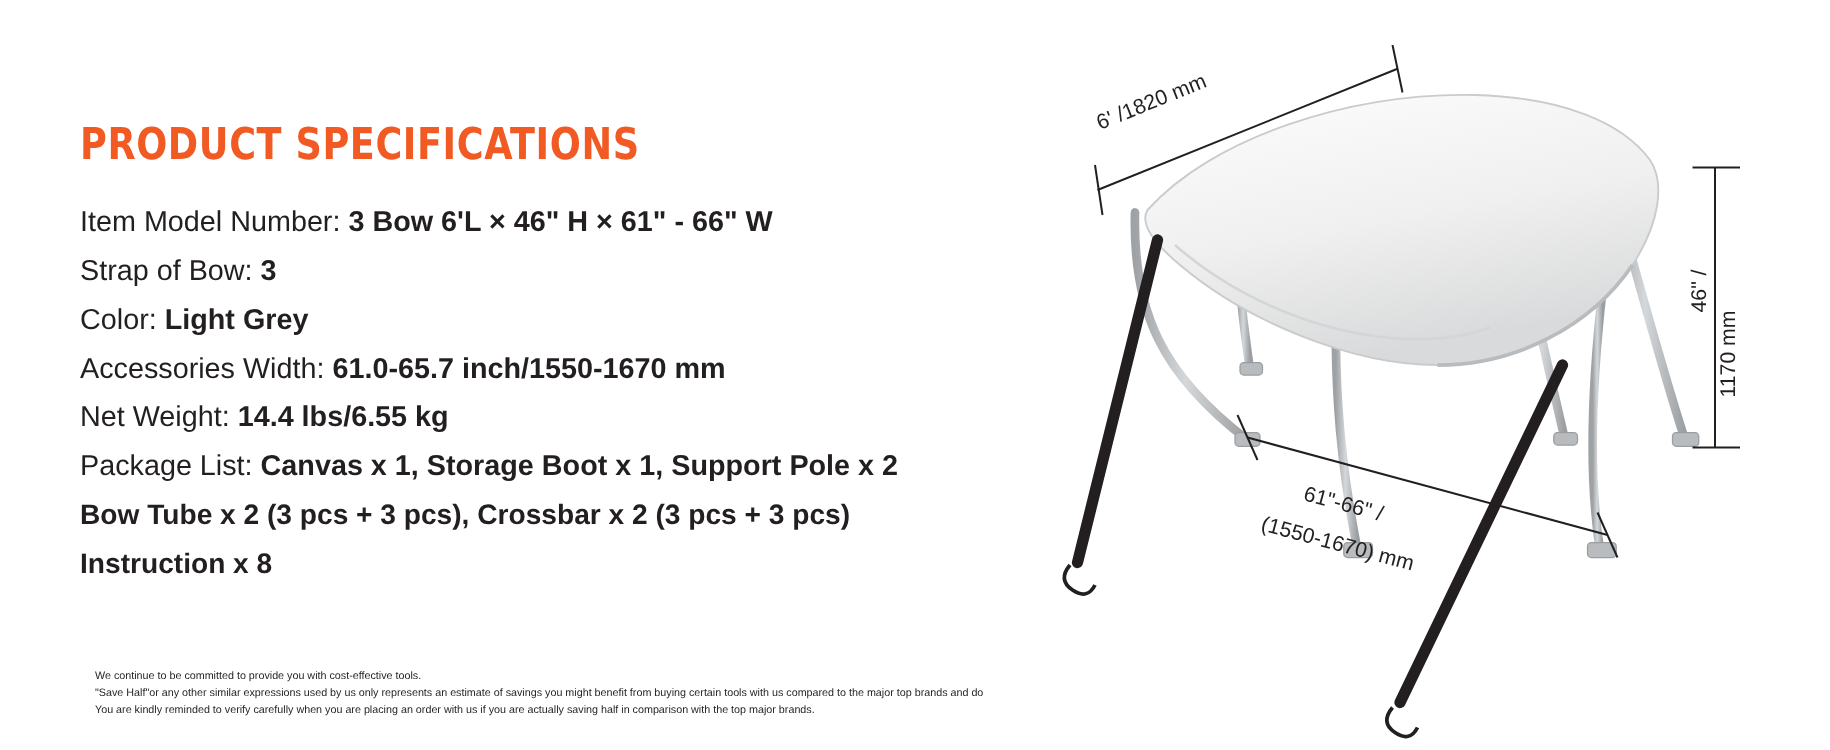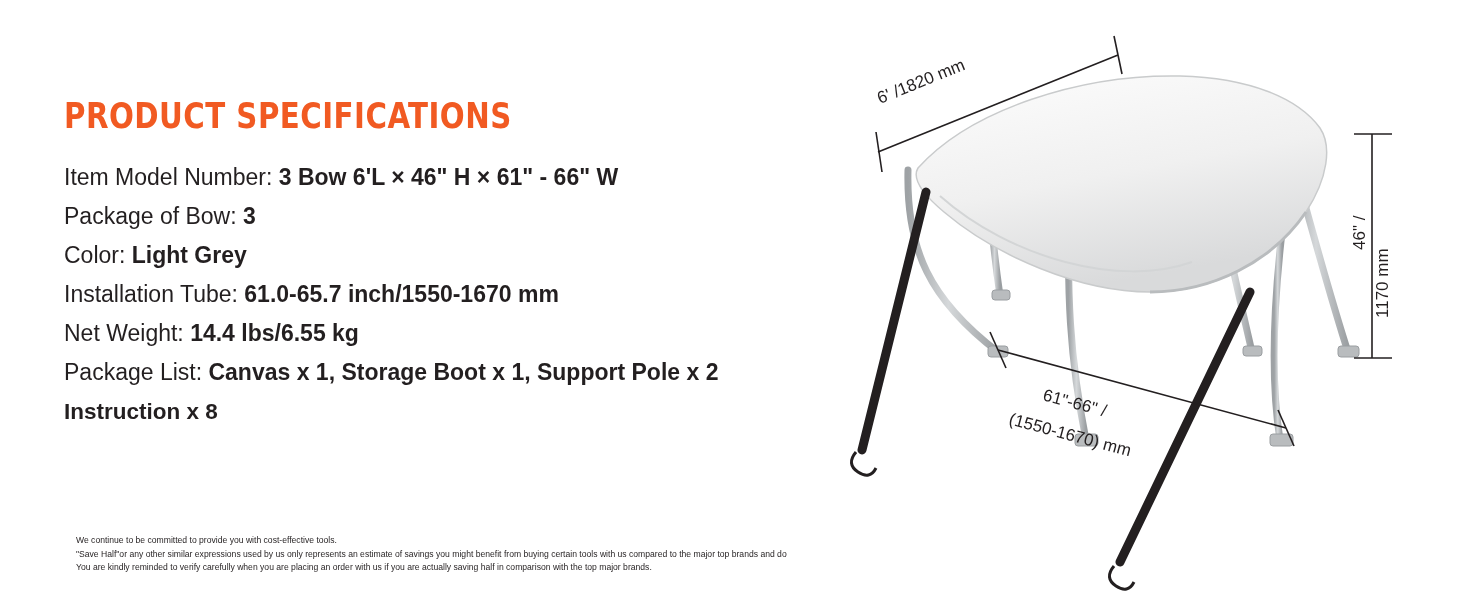--- a/index.html
+++ b/index.html
@@ -100,35 +100,36 @@
 
 <div class="page">
 
   <div class="spec-block">
     <h1 class="spec-title">PRODUCT SPECIFICATIONS</h1>
     <ul class="spec-list">
       <li>
         <span class="spec-label">Item Model Number: </span><span class="spec-value">3 Bow  6'L × 46" H × 61" -  66" W</span>
       </li>
       <li>
-        <span class="spec-label">Package of Bow: </span><span class="spec-value">3</span>
+        <span class="spec-label">Strap of Bow: </span><span class="spec-value">3</span>
       </li>
       <li>
         <span class="spec-label">Color: </span><span class="spec-value">Light Grey</span>
       </li>
       <li>
-        <span class="spec-label">Installation Tube: </span><span class="spec-value">61.0-65.7 inch/1550-1670 mm</span>
+        <span class="spec-label">Accessories Width: </span><span class="spec-value">61.0-65.7 inch/1550-1670 mm</span>
       </li>
       <li>
         <span class="spec-label">Net Weight: </span><span class="spec-value">14.4 lbs/6.55 kg</span>
       </li>
       <li>
         <span class="spec-label">Package List: </span><span class="spec-value">Canvas x 1,   Storage Boot x 1,   Support Pole x 2</span>
       </li>
     </ul>
+    <div class="spec-cont">Bow Tube x 2 (3 pcs + 3 pcs),   Crossbar x 2 (3 pcs + 3 pcs)</div>
     <div class="spec-cont">Instruction x 8</div>
   </div>
 
   <div class="disclaimer">
     <p>We continue to be committed to provide you with cost-effective tools.</p>
     <p>"Save Half"or any other similar expressions used by us only represents an estimate of savings you might benefit from buying certain tools with us compared to the major top brands and do</p>
     <p>You are kindly reminded to verify carefully when you are placing an order with us if you are actually saving half in comparison with the top major brands.</p>
   </div>
 
   <div class="illustration">

